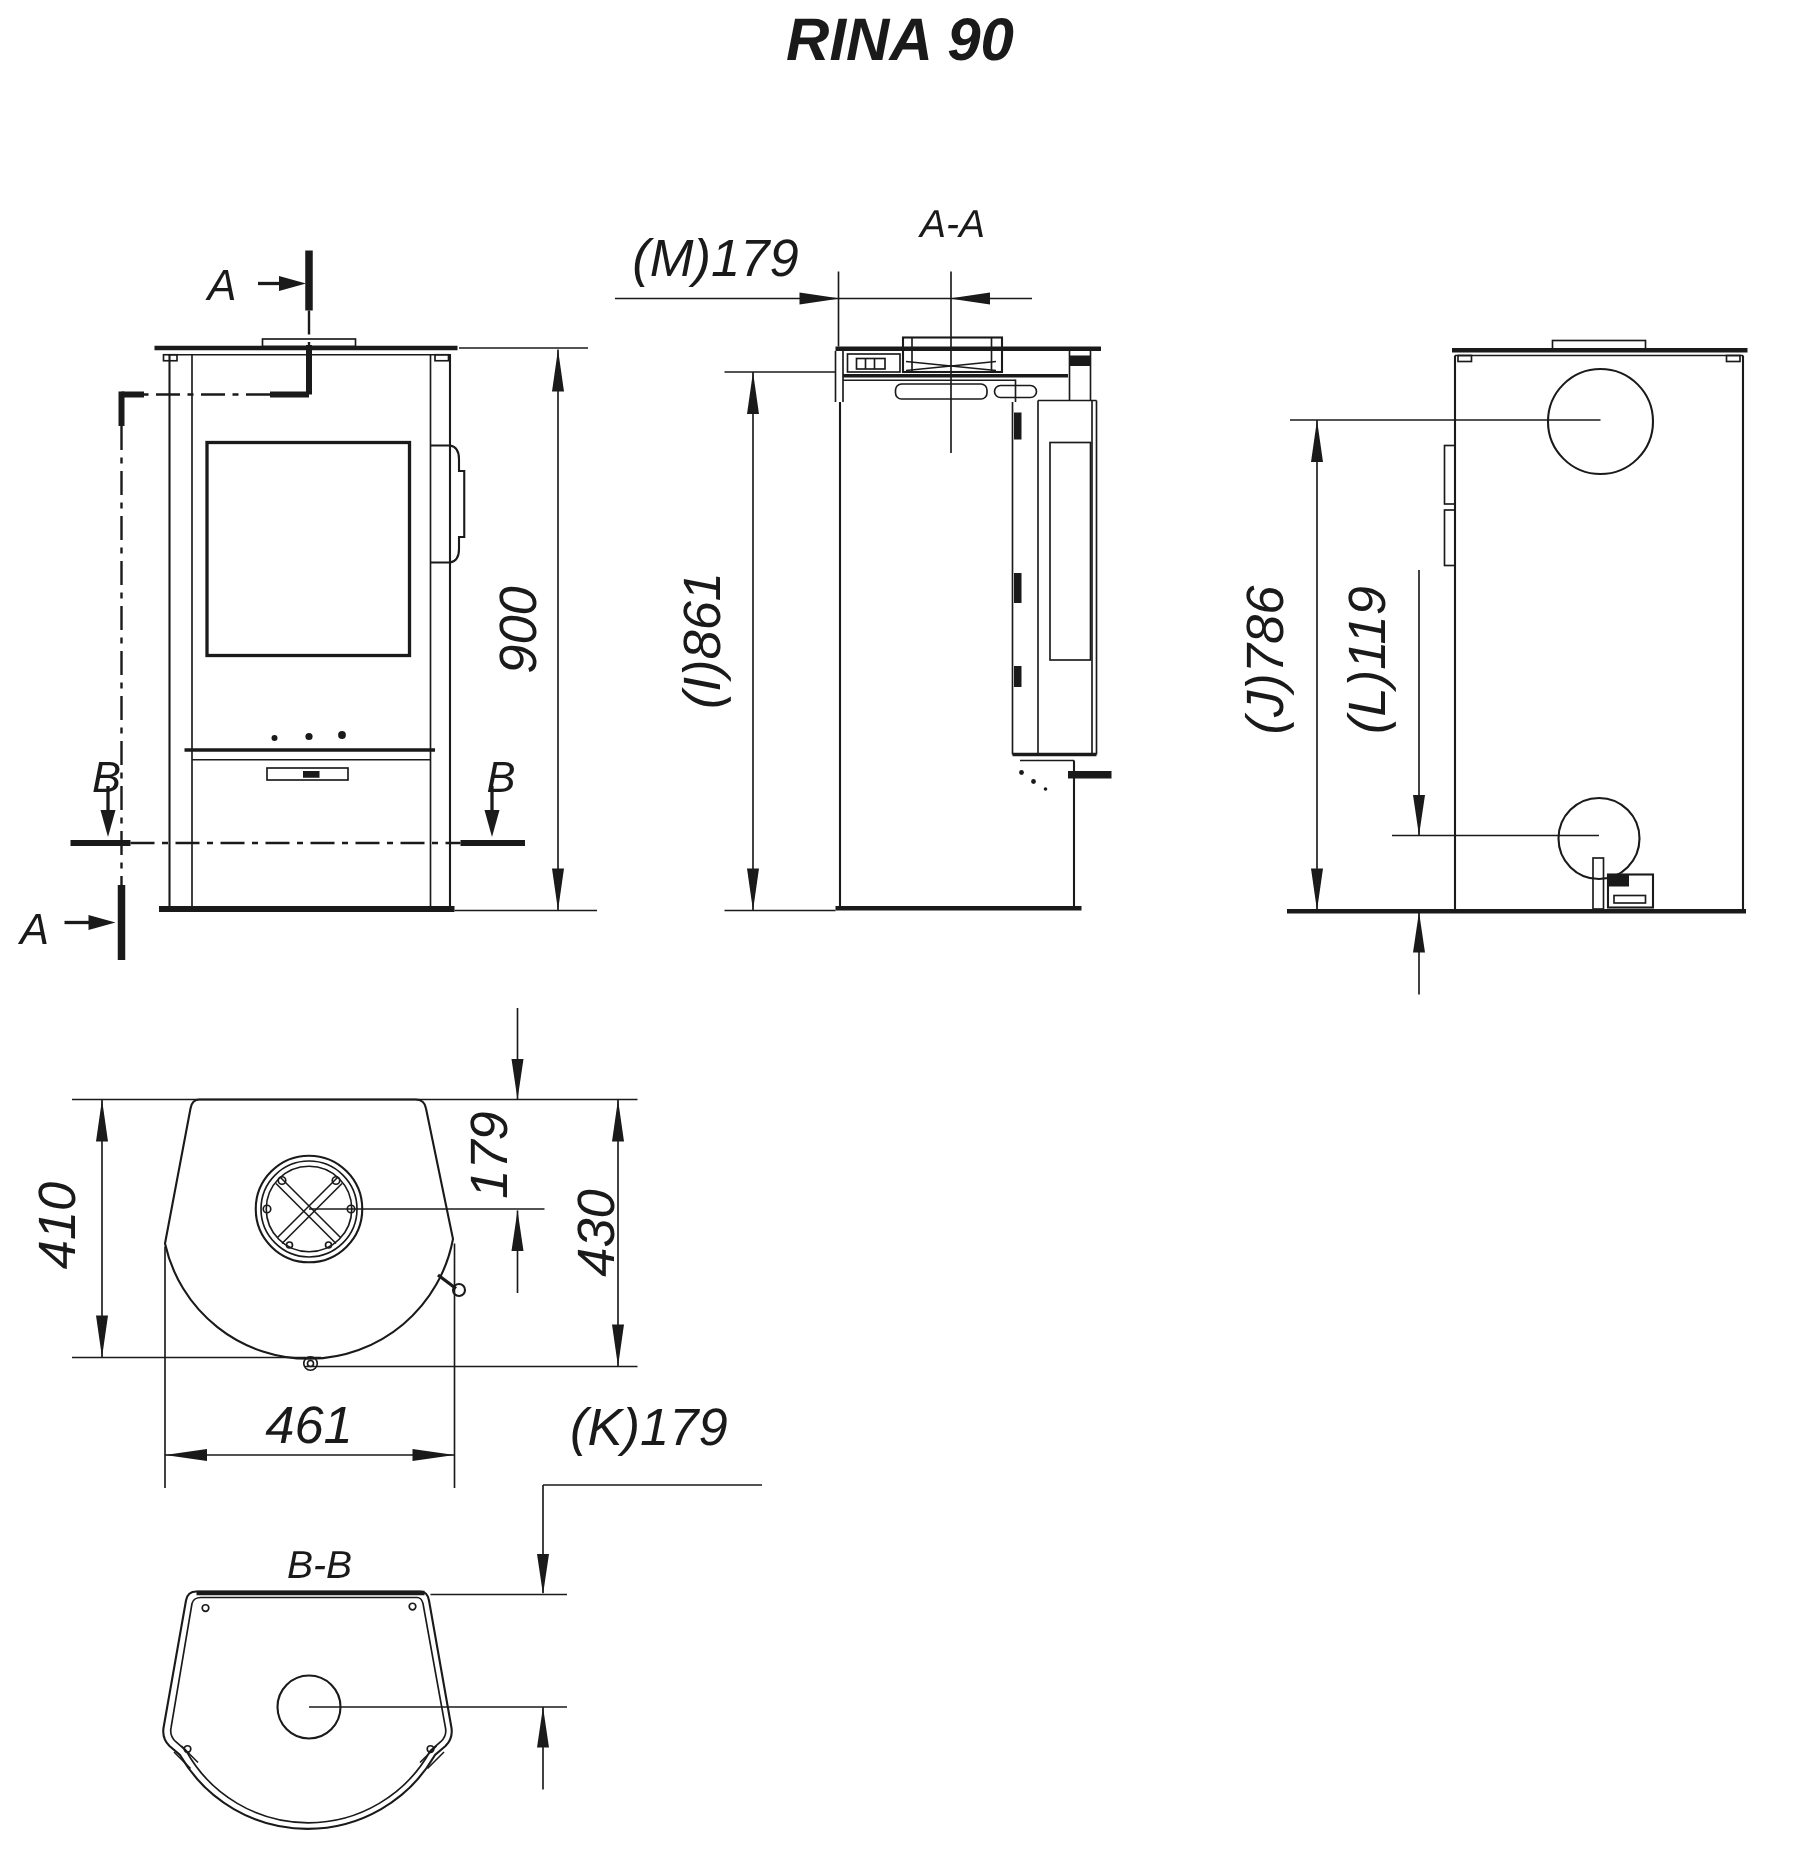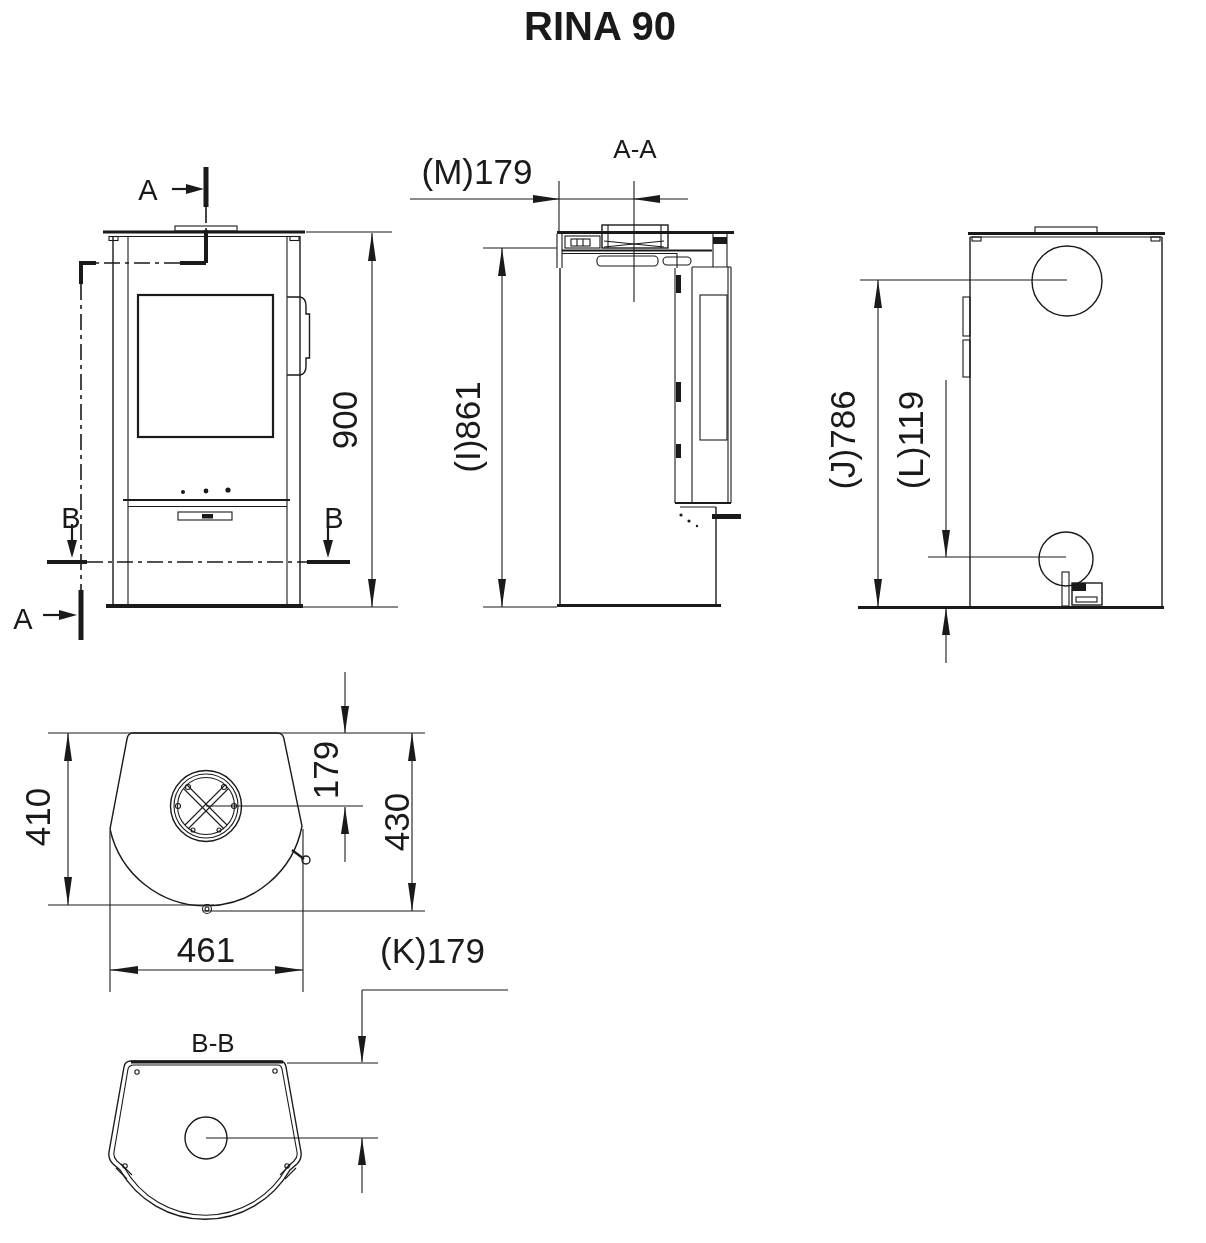--- a/index.html
+++ b/index.html
@@ -1,17 +1,17 @@
 <!DOCTYPE html>
 <html><head>
 <meta charset="utf-8">
 <style>
   :root { --ink:#1a1a1a; --bg:#ffffff; }
   html,body { margin:0; padding:0; background:var(--bg); }
-  .stage { width:1206px; height:1243px; position:relative; background:var(--bg); overflow:hidden; }
+  .stage { width:1206px; height:1243px; position:relative; background:var(--bg); overflow:hidden;font-style:italic; }
   svg { display:block; }
   svg * { vector-effect:none; }
   .ln  { stroke:var(--ink); fill:none; stroke-width:1.1; stroke-linecap:butt; }
   .s14 { stroke-width:1.4; }
   .s2  { stroke-width:2.2; }
   .s3  { stroke-width:3; }
   .s4  { stroke-width:4; }
   .bar { stroke-width:5; }
   .dashdot { stroke-dasharray:16 5 4 5; stroke-width:1.6; }
   .fillink { fill:var(--ink); stroke:none; }

